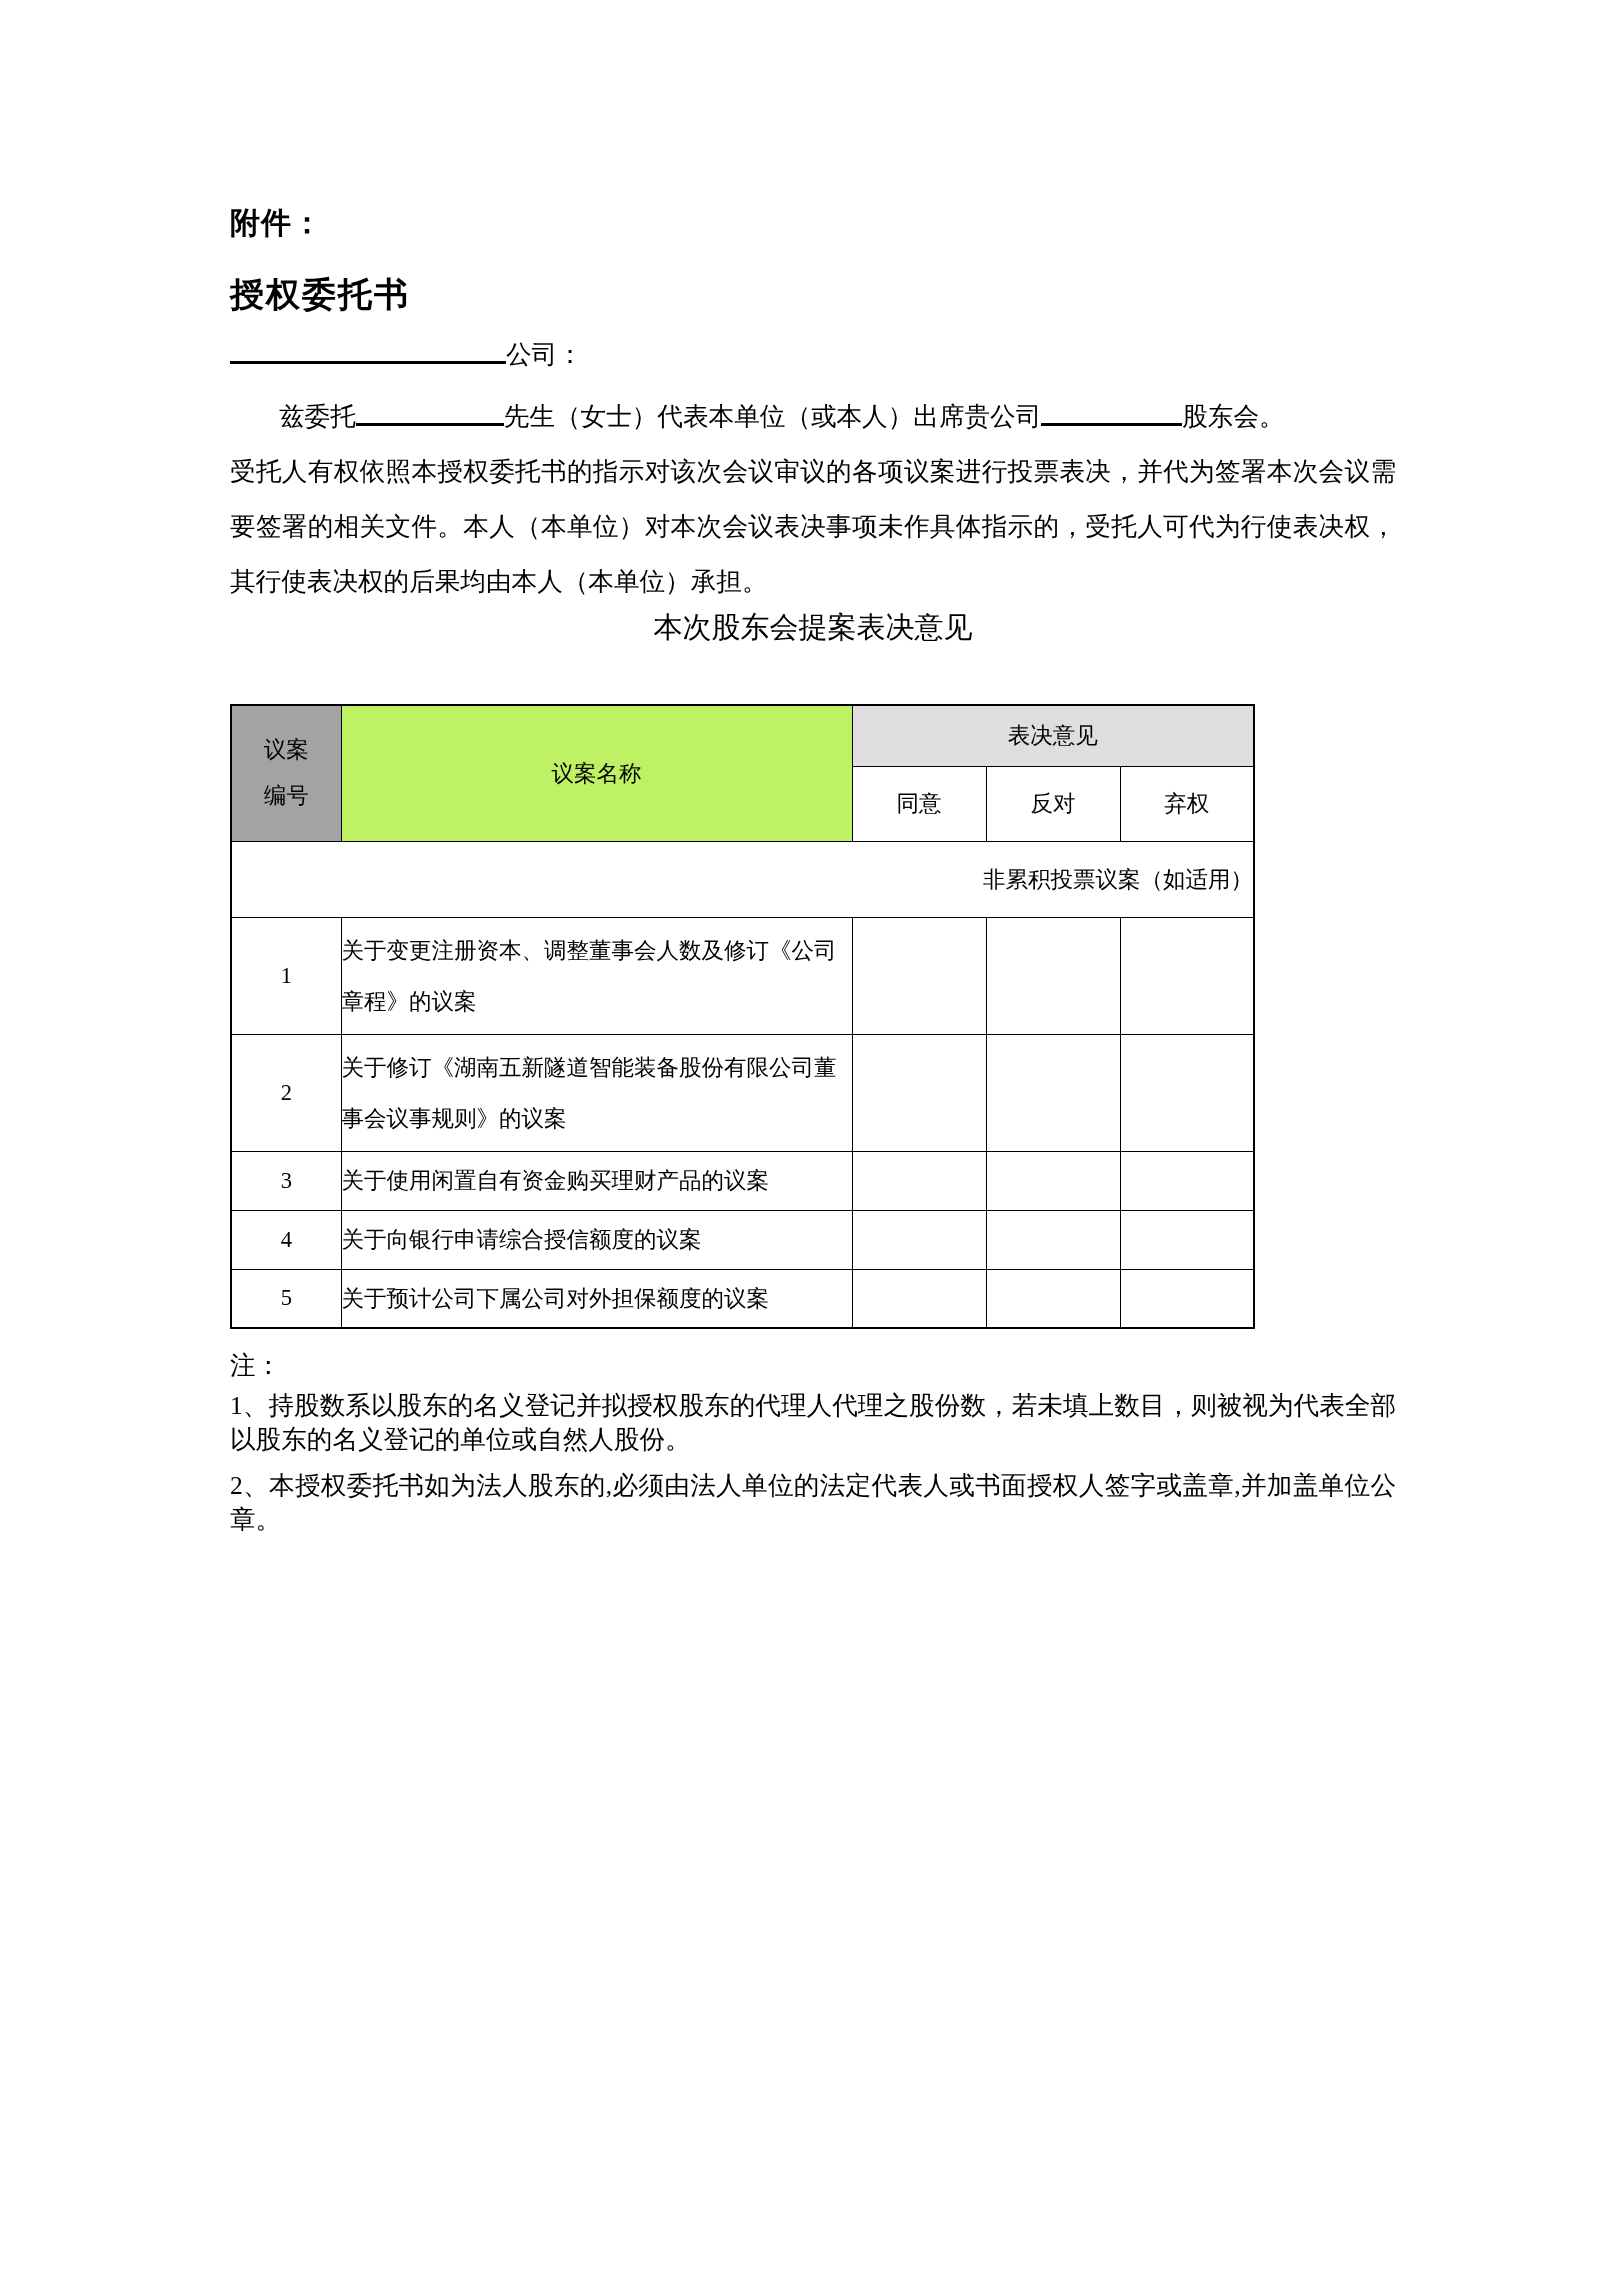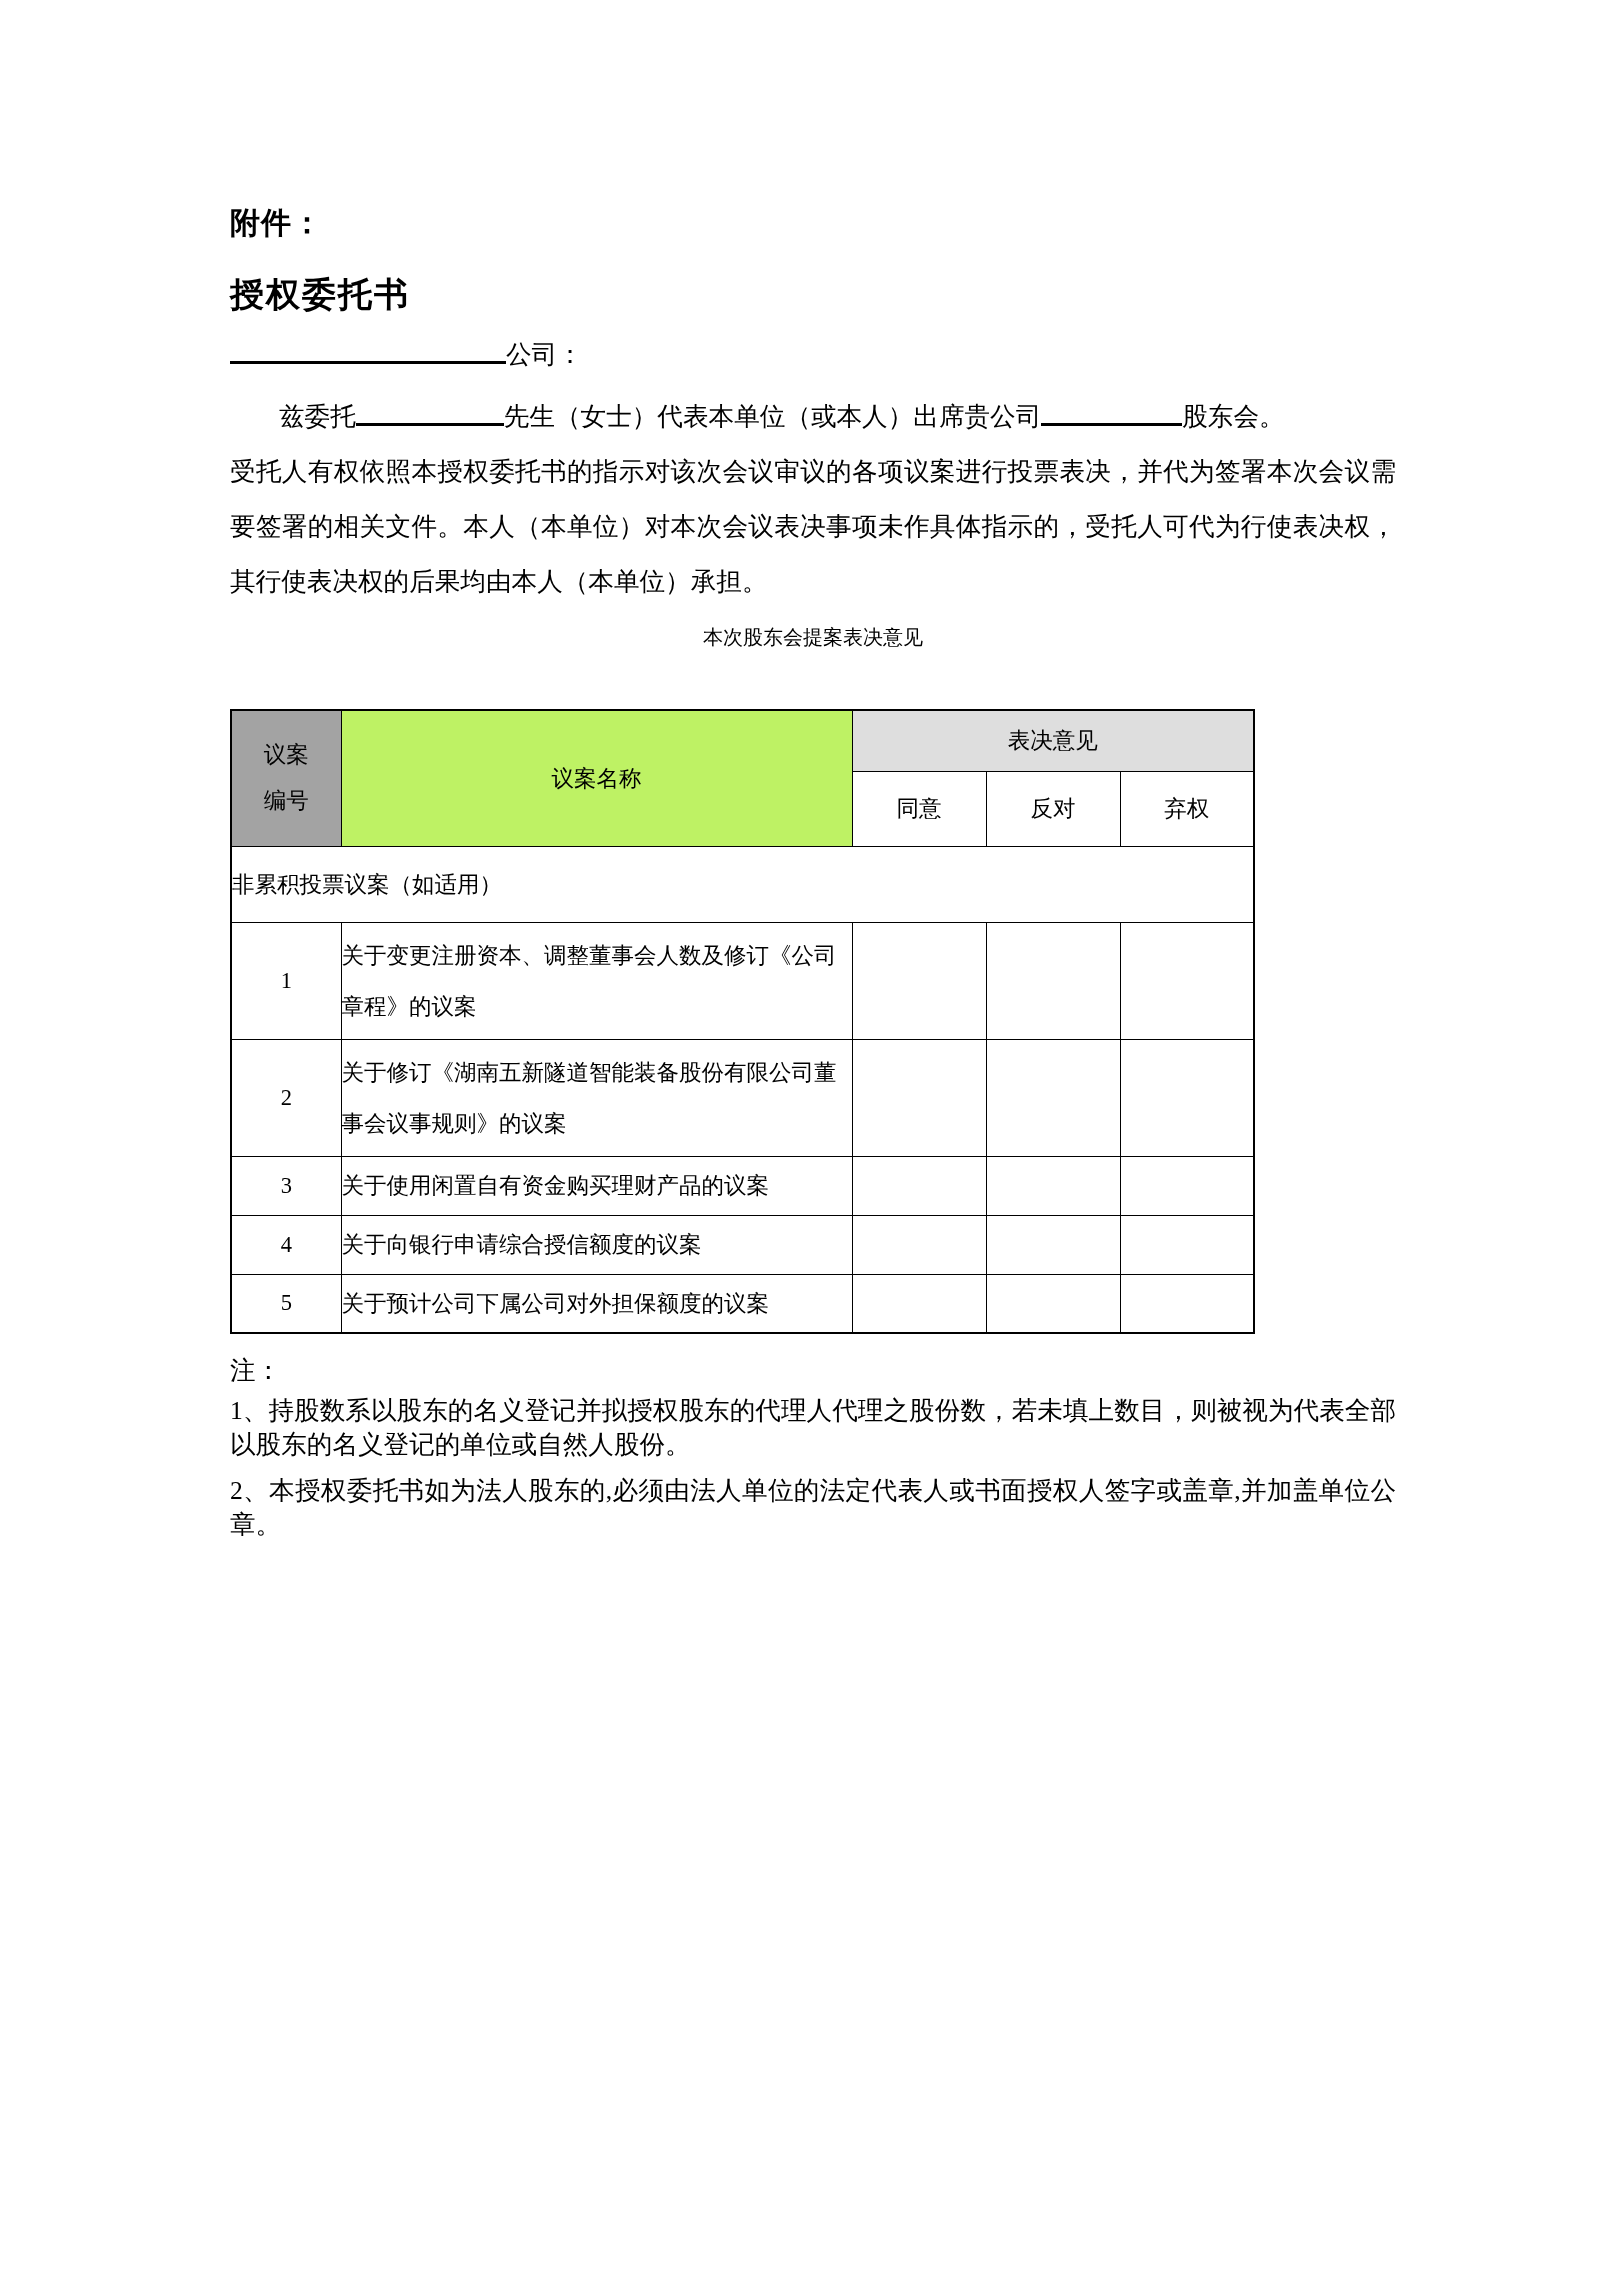--- a/index.html
+++ b/index.html
@@ -67,24 +67,24 @@
     font-size: 25.6px;
     line-height: 55px;
     margin-top: 21.5px;
     text-align: justify;
     text-justify: inter-character;
   }
   .body-para .indent { display: inline-block; width: 49px; }
 
   
   .sub-heading {
-    font-size: 20px;
-    text-align: center;
-    line-height: 1;
-    margin-top: 18px;
+    font-size: 29px;
+    text-align: center;
+    line-height: 1;
+    margin-top: 4px;
   }
 
   
   .tbl-wrap { margin-top: 62px; }
   table.proposals {
     border-collapse: collapse;
     width: 1025px;
     table-layout: fixed;
   }
   table.proposals td,
@@ -122,21 +122,21 @@
     height: 61px;
   }
   th.hdr-sub {
     background: #ffffff;
     text-align: center;
     font-weight: bold;
     height: 75px;
   }
 
   td.group-row {
-    text-align: left;
+    text-align: right;
     padding: 14.3px 0 14.3px 11.2px;
     height: 76px;
     font-weight: normal;
     margin-top: 12px;
   }
 
   td.cell-no {
     text-align: center;
     vertical-align: middle;
   }

